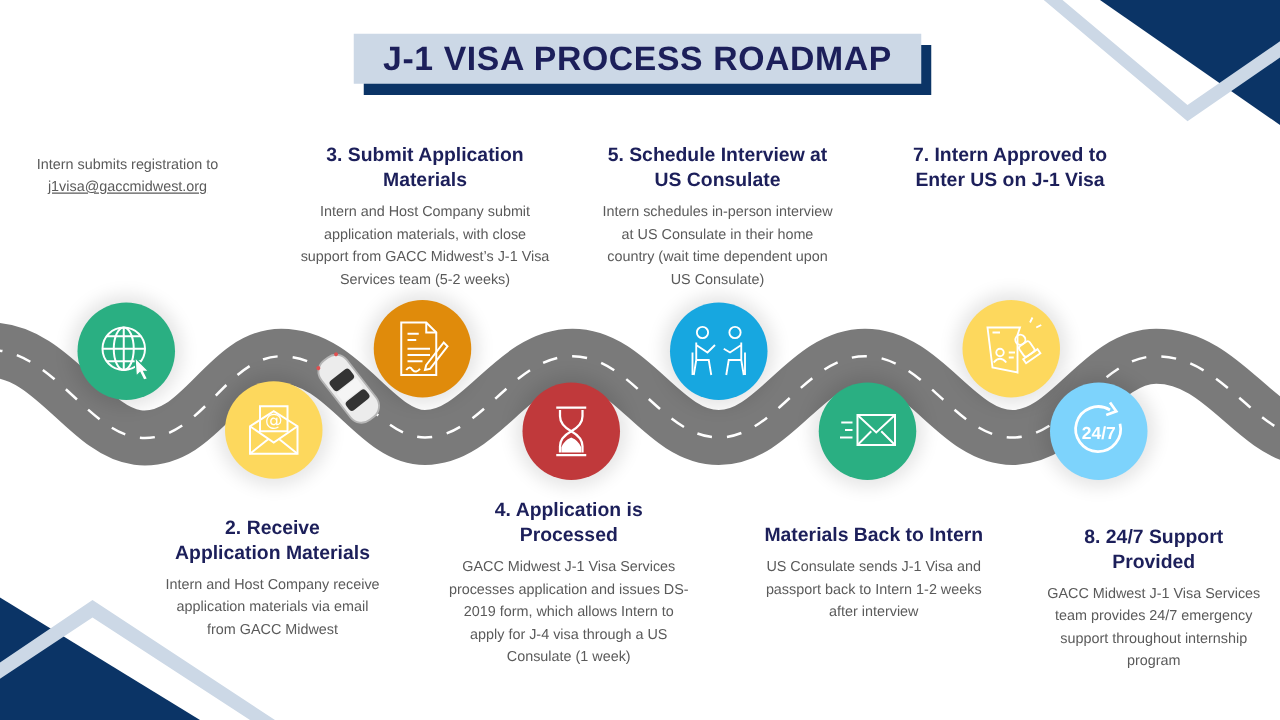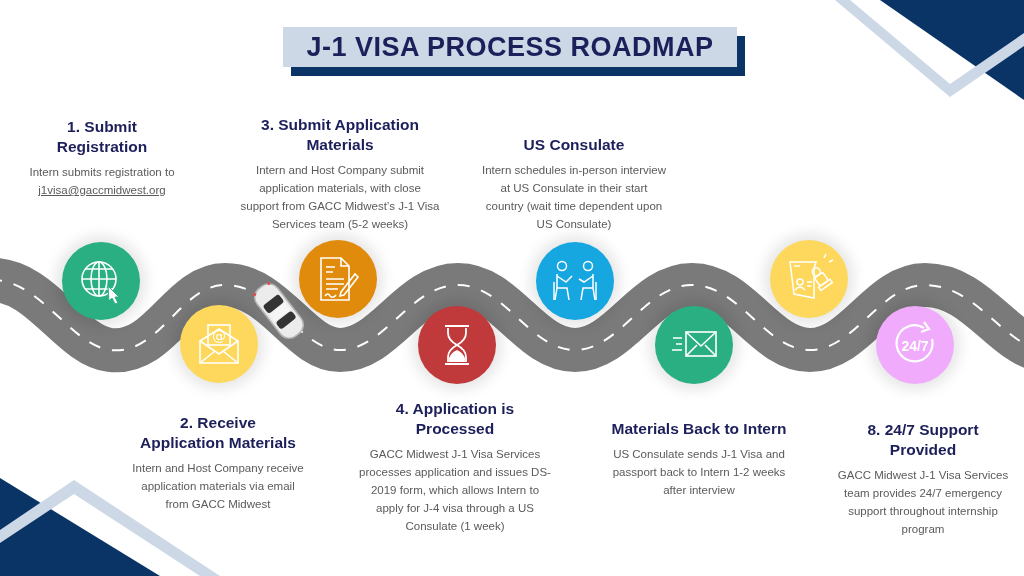--- a/index.html
+++ b/index.html
@@ -106,44 +106,44 @@
     <circle cx="18" cy="30" r="3"></circle>
       <path d="M13,38 q5,-6 10,0 M25,30 H30 M25,34 H29"></path>
     <g transform="rotate(-35 40 28)">
         <rect x="35" y="22" width="10" height="10" rx="2"></rect>
         <rect x="33" y="32" width="14" height="4"></rect>
         <circle cx="40" cy="18" r="4"></circle>
       </g>
     <path d="M42,6 L44,2 M47,10 L51,8"></path>
   </svg>
 </div>
-<div class="icon" style="left:876px;top:306px;background:#f0abfc;">
+<div class="icon" style="left:840px;top:306px;background:#7dd3fc;">
   <svg viewBox="0 0 54 54" fill="none" stroke="#fff" stroke-width="2.2">
     <path d="M44,21 A18,18 0 1 1 36,10"></path>
     <path d="M36,4 L41,11 L33,14" fill="none"></path>
     <text x="27" y="33" font-size="14" font-weight="bold" fill="#fff" stroke="none" text-anchor="middle" font-family="Liberation Sans, sans-serif">24/7</text>
   </svg>
 </div>
 
 <div class="step" style="left:0px;top:117px;width:204px;">
-  <h2><span>1. Submit</span><br><span>Registration</span></h2>
   <p><span>Intern submits registration to</span><br><a>j1visa@gaccmidwest.org</a></p>
 </div>
 
 <div class="step" style="left:228px;top:115px;width:224px;">
   <h2><span>3. Submit Application</span><br><span>Materials</span></h2>
   <p><span>Intern and Host Company submit</span><br><span>application materials, with close</span><br><span>support from GACC Midwest’s J-1 Visa</span><br><span>Services team (5-2 weeks)</span></p>
 </div>
 
 <div class="step" style="left:462px;top:115px;width:224px;">
-  <h2><br><span>US Consulate</span></h2>
-  <p><span>Intern schedules in-person interview</span><br><span>at US Consulate in their start</span><br><span>country (wait time dependent upon</span><br><span>US Consulate)</span></p>
+  <h2><span>5. Schedule Interview at</span><br><span>US Consulate</span></h2>
+  <p><span>Intern schedules in-person interview</span><br><span>at US Consulate in their home</span><br><span>country (wait time dependent upon</span><br><span>US Consulate)</span></p>
 </div>
 
 <div class="step" style="left:698px;top:115px;width:220px;">
+  <h2><span>7. Intern Approved to</span><br><span>Enter US on J-1 Visa</span></h2>
 </div>
 
 <div class="step" style="left:108px;top:399px;width:220px;margin-top:14px;">
   <h2><span>2. Receive</span><br><span>Application Materials</span></h2>
   <p><span>Intern and Host Company receive</span><br><span>application materials via email</span><br><span>from GACC Midwest</span></p>
 </div>
 
 <div class="step" style="left:340px;top:399px;width:230px;">
   <h2><span>4. Application is</span><br><span>Processed</span></h2>
   <p><span>GACC Midwest J-1 Visa Services</span><br><span>processes application and issues DS-</span><br><span>2019 form, which allows Intern to</span><br><span>apply for J-4 visa through a US</span><br><span>Consulate (1 week)</span></p>

